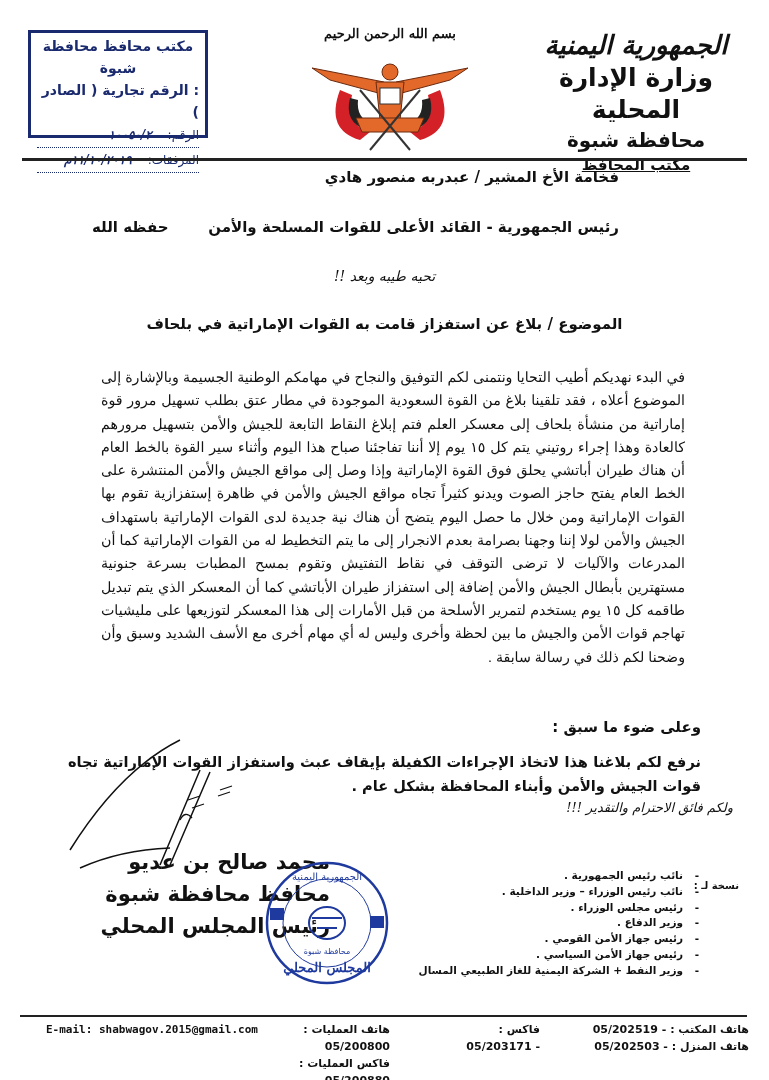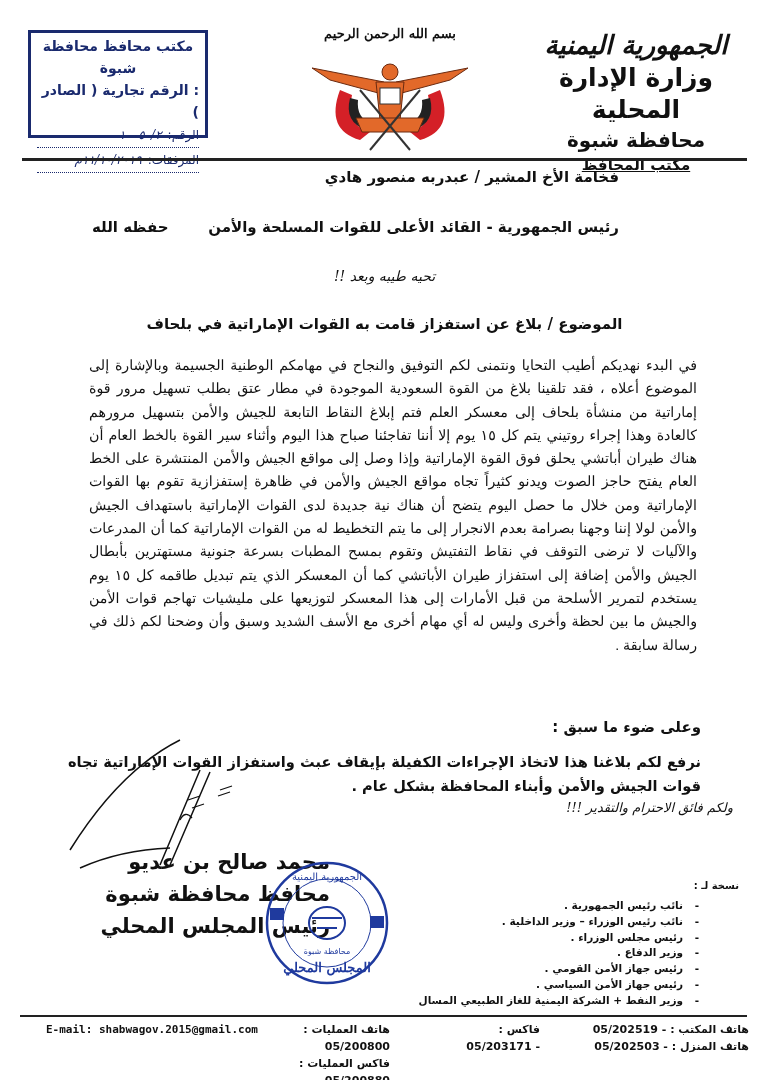--- a/index.html
+++ b/index.html
@@ -13,41 +13,41 @@
   .hdr-right .l4{font-size:15px;font-weight:bold;line-height:22px;text-decoration:underline;}
   
   .emblem{left:300px;top:20px;width:180px;height:140px;}
   .basmala{left:320px;top:26px;width:140px;text-align:center;font-family:"DejaVu Serif",serif;font-size:13px;font-weight:bold;}
   
   .stamp{left:28px;top:30px;width:180px;height:108px;border:3px solid #1a2a6e;padding:2px 6px;box-sizing:border-box;color:#1a2a6e;}
   .stamp .s1{font-size:14px;font-weight:bold;text-align:center;line-height:22px;}
   .stamp .s2{font-size:14px;font-weight:bold;text-align:right;line-height:22px;}
   .stamp .s3{font-size:12px;line-height:24px;text-align:right;border-bottom:1px dotted #1a2a6e;}
   .stamp .s4{font-size:12px;line-height:24px;text-align:right;border-bottom:1px dotted #1a2a6e;}
-  .stamp .hand{font-family:"DejaVu Serif",serif;font-style:italic;font-weight:normal;color:#1a2a6e;margin-right:6px;}
+  .stamp .hand{font-family:"DejaVu Serif",serif;font-style:italic;font-weight:bold;color:#1a2a6e;margin-right:16px;}
   .hr-top{left:22px;right:22px;top:158px;height:0;border-top:3px solid #222;}
   
   .addr1{right:150px;top:168px;font-size:15px;font-weight:bold;}
   .addr2{right:150px;top:218px;font-size:15px;font-weight:bold;}
   .addr2b{left:92px;top:218px;font-size:15px;font-weight:bold;}
   .greet{left:0;right:0;top:268px;text-align:center;font-family:"DejaVu Serif",serif;font-style:italic;font-size:14px;}
   .subject{left:0;right:0;top:315px;text-align:center;font-size:15px;font-weight:bold;}
   
   .body{left:85px;right:68px;top:350px;font-family:"Liberation Sans",sans-serif;font-size:14.2px;line-height:23.3px;text-align:justify;text-align-last:right;}
-  .body p{margin:4px;}
+  .body p{margin:16px;}
   .consider{right:68px;top:718px;font-size:15px;font-weight:bold;}
   .request{left:68px;right:68px;top:750px;font-size:14.6px;font-weight:bold;line-height:24px;text-align:justify;}
   .closing{left:0;right:0;top:800px;text-align:right;font-family:"DejaVu Serif",serif;font-style:italic;font-size:13px;padding-right:36px;margin-left:46px;}
   
   .sig{left:70px;top:846px;width:260px;text-align:right;font-size:21px;font-weight:bold;line-height:32px;letter-spacing:1px;}
   .seal{left:262px;top:858px;width:130px;height:130px;}
   .signature-scribble{left:60px;top:730px;width:240px;height:140px;}
   
   .copies-lbl{right:30px;top:880px;font-size:10px;font-weight:bold;}
-  .copies{right:58px;top:898px;font-size:10.5px;font-weight:bold;line-height:15.8px;list-style:none;margin:0;padding:0;}
+  .copies{right:58px;top:868px;font-size:10.5px;font-weight:bold;line-height:15.8px;list-style:none;margin:0;padding:0;}
   .copies li::before{content:"-";display:inline-block;width:28px;text-align:center;}
   
   .hr-bot{left:20px;right:22px;top:1015px;border-top:2px solid #222;}
   .foot{top:1021px;font-size:11px;font-weight:bold;line-height:17px;}
   .f-email{left:35px;direction:ltr;font-family:"DejaVu Sans Mono",monospace;font-size:11px;margin-left:11px;}
   .f-ops{left:210px;width:180px;text-align:right;}
   .f-fax{left:410px;width:130px;text-align:right;}
   .f-office{right:20px;width:200px;text-align:right;}
   .num{direction:ltr;unicode-bidi:embed;margin-left:26px;}
 </style>

